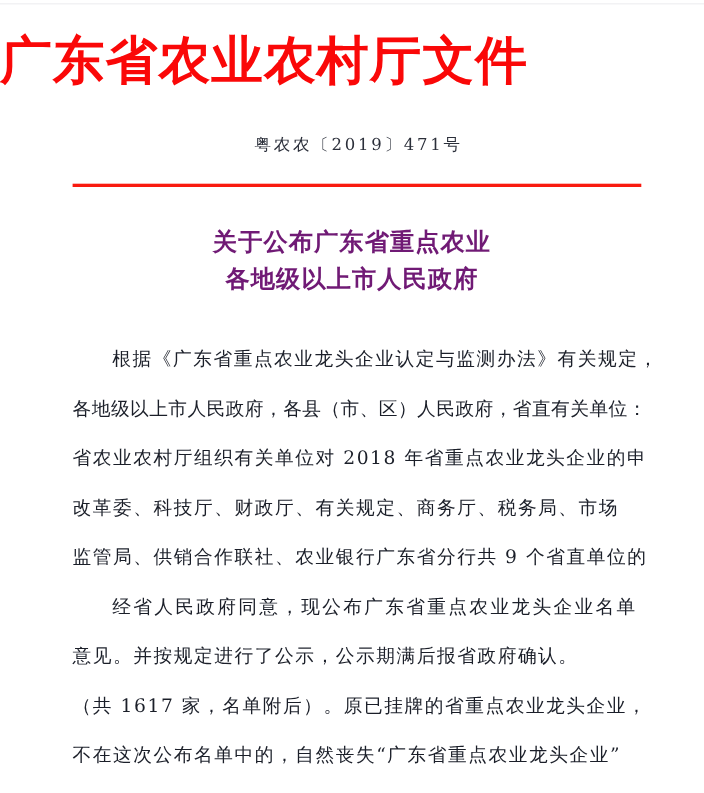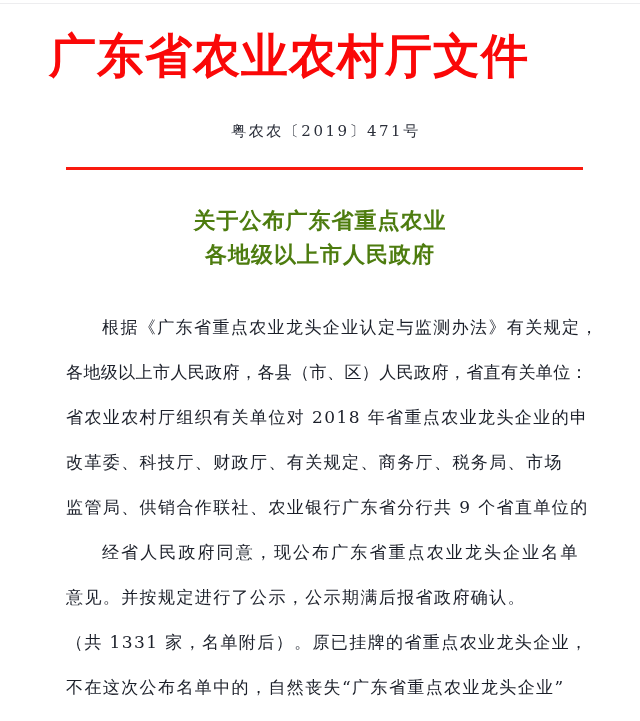--- a/index.html
+++ b/index.html
@@ -34,21 +34,21 @@
     height: 721px;
     box-sizing: border-box;
   }
 
   
   .masthead {
     position: absolute;
     top: 28px;
     left: 0;
     width: 529px;
-    text-align: right;
+    text-align: left;
   }
   .masthead-title {
     display: block;
     color: #fa0808;
     font-family: "DejaVu Serif", "Liberation Serif", serif;
     font-weight: 700;
     font-size: 47px;
     line-height: 1.18;
     letter-spacing: 1px;
     white-space: nowrap;
@@ -89,21 +89,21 @@
     left: 0;
     width: 640px;
     text-align: center;
   }
   .notice-heading-line {
     display: block;
     font-family: "DejaVu Serif", "Liberation Serif", serif;
     font-weight: 700;
     font-size: 22px;
     line-height: 34px;
-    color: #4d7c0f;
+    color: #701a75;
     letter-spacing: 1px;
     white-space: nowrap;
   }
 
   
   .body-block {
     position: absolute;
     top: 305px;
     left: 66px;
     width: 512px;
@@ -150,18 +150,18 @@
   </div>
 
   <div class="body-block">
     <span class="body-line indent spread">根据《广东省重点农业龙头企业认定与监测办法》有关规定，</span>
     <span class="body-line">各地级以上市人民政府，各县（市、区）人民政府，省直有关单位：</span>
     <span class="body-line spread">省农业农村厅组织有关单位对 2018 年省重点农业龙头企业的申</span>
     <span class="body-line spread">改革委、科技厅、财政厅、有关规定、商务厅、税务局、市场</span>
     <span class="body-line spread">监管局、供销合作联社、农业银行广东省分行共 9 个省直单位的</span>
     <span class="body-line indent spread-wide">经省人民政府同意，现公布广东省重点农业龙头企业名单</span>
     <span class="body-line spread">意见。并按规定进行了公示，公示期满后报省政府确认。</span>
-    <span class="body-line spread">（共 1331 家，名单附后）。原已挂牌的省重点农业龙头企业，</span>
+    <span class="body-line spread">（共 1617 家，名单附后）。原已挂牌的省重点农业龙头企业，</span>
     <span class="body-line spread">不在这次公布名单中的，自然丧失“广东省重点农业龙头企业”</span>
 
   </div>
 
 </div>
 
 </body></html>

